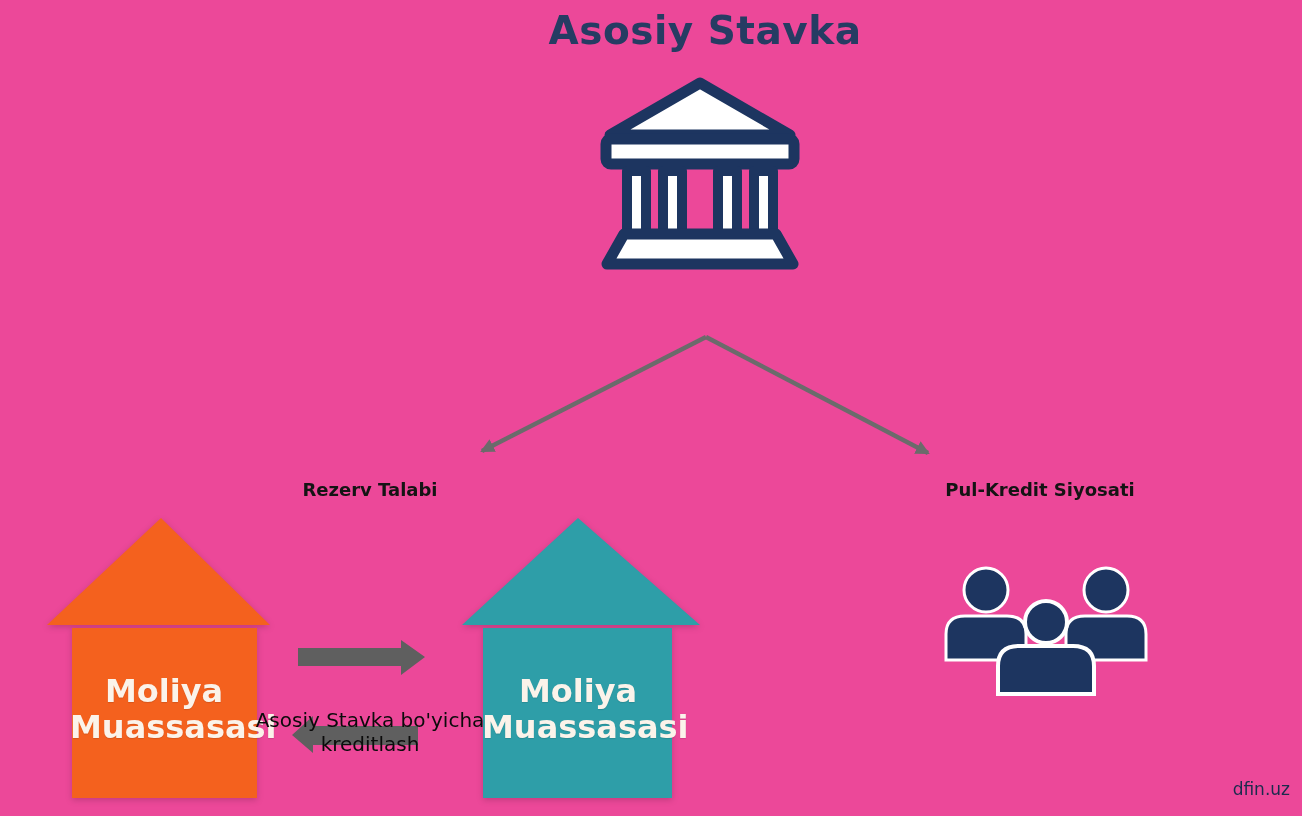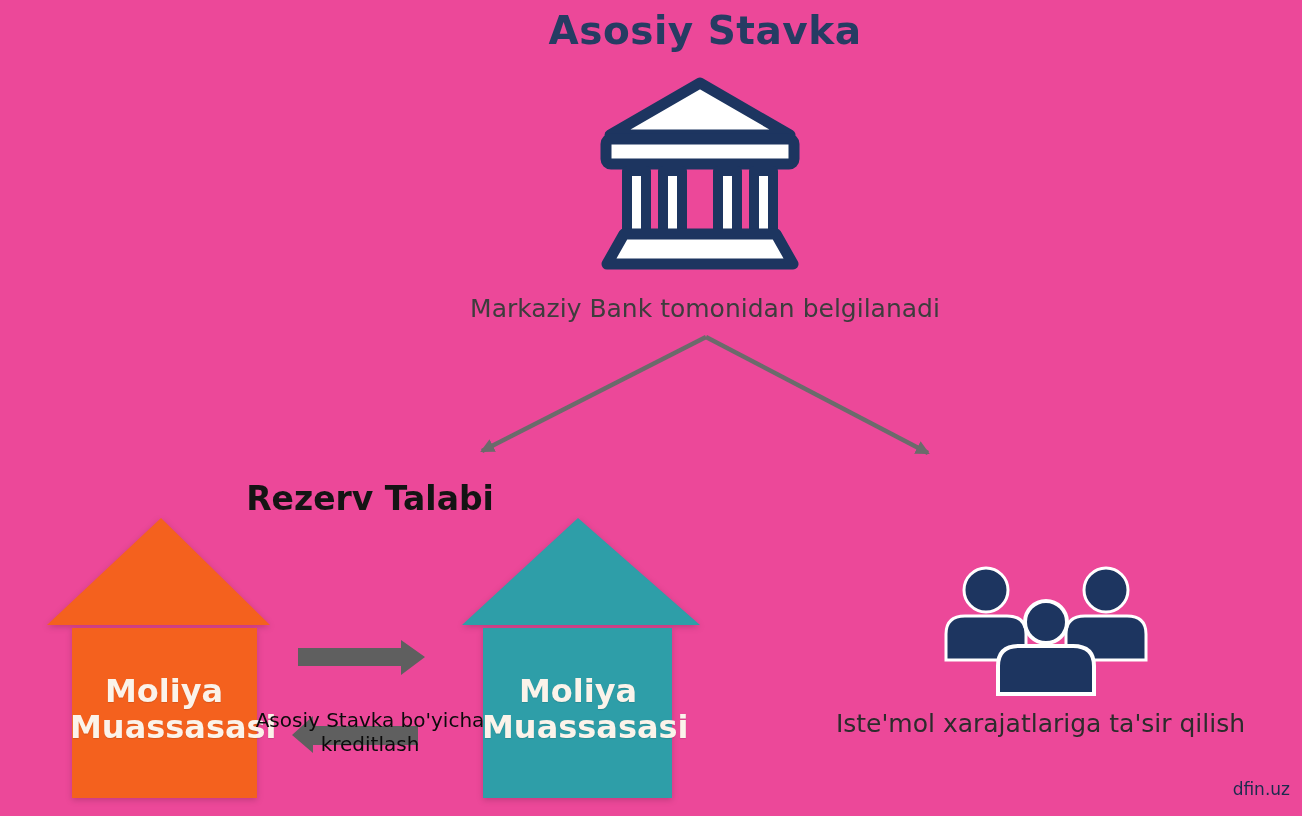--- a/index.html
+++ b/index.html
@@ -2,21 +2,21 @@
 <html><head>
 <meta charset="utf-8">
 <style>
   html,body{margin:0;padding:0;}
   body{font-family:"DejaVu Sans","Liberation Sans",sans-serif;background:#ffffff;}
   .stage{position:relative;width:1302px;height:816px;background:#ec4899;overflow:hidden;padding-left:34px;}
   .abs{position:absolute;}
   .center{text-align:center;}
   .page-title{left:420px;top:8px;width:570px;font-size:39px;font-weight:600;color:#263c63;letter-spacing:.5px;}
   .cb-caption{left:430px;top:294px;width:550px;font-size:25px;color:#3d3d3d;}
-  .branch-heading{font-size:33px;font-weight:700;color:#141414;}
+  .branch-heading{font-size:18px;font-weight:700;color:#141414;}
   .heading-left{left:220px;top:479px;width:300px;}
   .heading-right{left:865px;top:479px;width:350px;}
   .house-label{font-size:32px;font-weight:700;color:#fbf3ea;line-height:36px;text-shadow:0 1px 1px rgba(0,0,0,.12);}
   .house-label-left{left:70px;top:673px;width:188px;}
   .house-label-right{left:482px;top:673px;width:192px;}
   .exchange-label{left:250px;top:708px;width:240px;font-size:20px;color:#0b0b0b;line-height:24px;}
   .policy-caption{left:808px;top:709px;width:465px;font-size:25px;color:#2c2c2c;}
   .watermark{left:1180px;top:779px;width:110px;text-align:right;font-size:17px;color:#1b2b4d;}
   svg{display:block;}
   .soft-shadow{filter:drop-shadow(0 2px 3px rgba(0,0,0,.18));}
@@ -37,35 +37,35 @@
           <rect x="27" y="95" width="19" height="64" stroke="#1d3560"></rect>
           <rect x="63" y="95" width="19" height="64" stroke="#1d3560"></rect>
           <rect x="118" y="95" width="19" height="64" stroke="#1d3560"></rect>
           <rect x="154" y="95" width="19" height="64" stroke="#1d3560"></rect>
         </g>
         <polygon points="24,158 176,158 193,188 7,188" stroke="#1d3560"></polygon>
       </g>
     </svg>
   </div>
 
-  <div class="abs center cb-caption">Markaziy Bank tomonidan belgilanadi</div>
 
   <div class="abs" style="left:430px;top:328px;width:530px;height:140px;">
     <svg width="530" height="140" viewBox="0 0 530 140">
       <defs>
         <marker id="ah" markerUnits="userSpaceOnUse" markerWidth="18" markerHeight="16" refX="12" refY="7" orient="auto">
           <path d="M0,0 L14,7 L0,14 Z" fill="#6b6b6b"></path>
         </marker>
       </defs>
       <line x1="276" y1="9" x2="52" y2="123" stroke="#6b6b6b" stroke-width="4.5" marker-end="url(#ah)"></line>
       <line x1="276" y1="9" x2="498" y2="125" stroke="#6b6b6b" stroke-width="4.5" marker-end="url(#ah)"></line>
     </svg>
   </div>
 
   <div class="abs center branch-heading heading-left">Rezerv Talabi</div>
+  <div class="abs center branch-heading heading-right">Pul-Kredit Siyosati</div>
 
   <div class="abs soft-shadow" style="left:46px;top:516px;width:230px;height:284px;">
     <svg width="230" height="284" viewBox="0 0 230 284">
       <polygon points="115,2 224,109 1,109" fill="#f4611e"></polygon>
       <rect x="26" y="112" width="185" height="170" fill="#f4611e"></rect>
     </svg>
   </div>
   <div class="abs center house-label house-label-left">Moliya Muassasasi</div>
 
   <div class="abs soft-shadow" style="left:458px;top:516px;width:246px;height:284px;">
@@ -92,17 +92,16 @@
         <circle cx="166" cy="28" r="22" fill="#1d3560"></circle>
         <path d="M126,98 L126,72 Q126,54 145,54 L187,54 Q206,54 206,72 L206,98 Z" fill="#1d3560"></path>
         <g stroke-width="4">
           <circle cx="106" cy="60" r="21" fill="#1d3560"></circle>
           <path d="M58,132 L58,104 Q58,84 79,84 L133,84 Q154,84 154,104 L154,132 Z" fill="#1d3560"></path>
         </g>
       </g>
     </svg>
   </div>
 
-  <div class="abs center policy-caption">Iste'mol xarajatlariga ta'sir qilish</div>
 
   <div class="abs watermark">dfin.uz</div>
 
 </div>
 
 </body></html>

